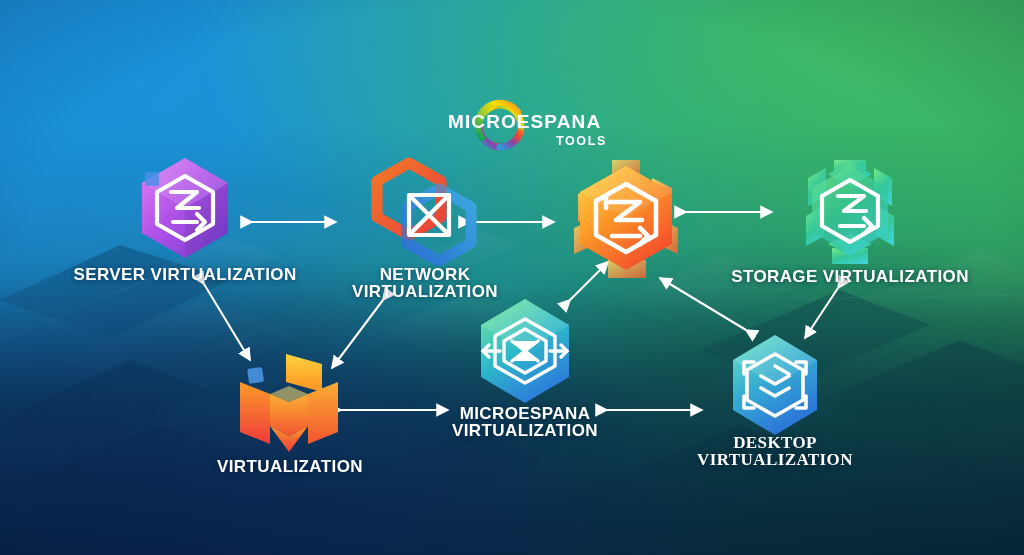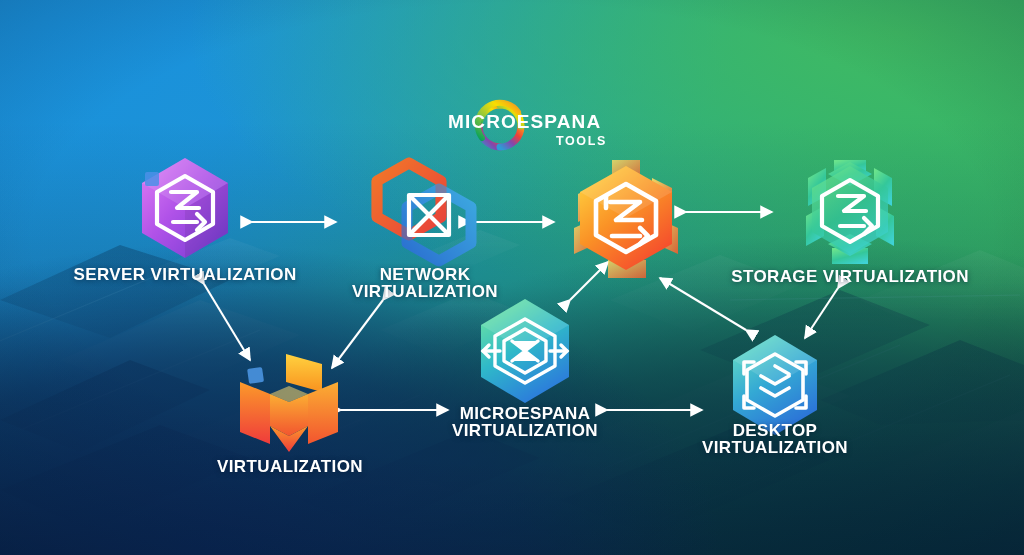--- a/index.html
+++ b/index.html
@@ -385,19 +385,19 @@
           <path d="M41 46 L55 54 L69 46"></path>
           <path d="M41 58 L55 66 L69 58"></path>
           <path d="M55 36 L69 44"></path>
           <path d="M24 32 L24 44 M24 32 L34 32"></path>
           <path d="M86 32 L86 44 M86 32 L76 32"></path>
           <path d="M24 78 L24 66 M24 78 L34 78"></path>
           <path d="M86 78 L86 66 M86 78 L76 78"></path>
         </g>
       </svg>
     </div>
-    <div class="label" style="top:92px;">
+    <div class="label" style="top:104px;font-family:Liberation Serif, serif;">
       <div>DESKTOP</div>
       <div>VIRTUALIZATION</div>
     </div>
   </div>
 
 </div>
 
 </body></html>

